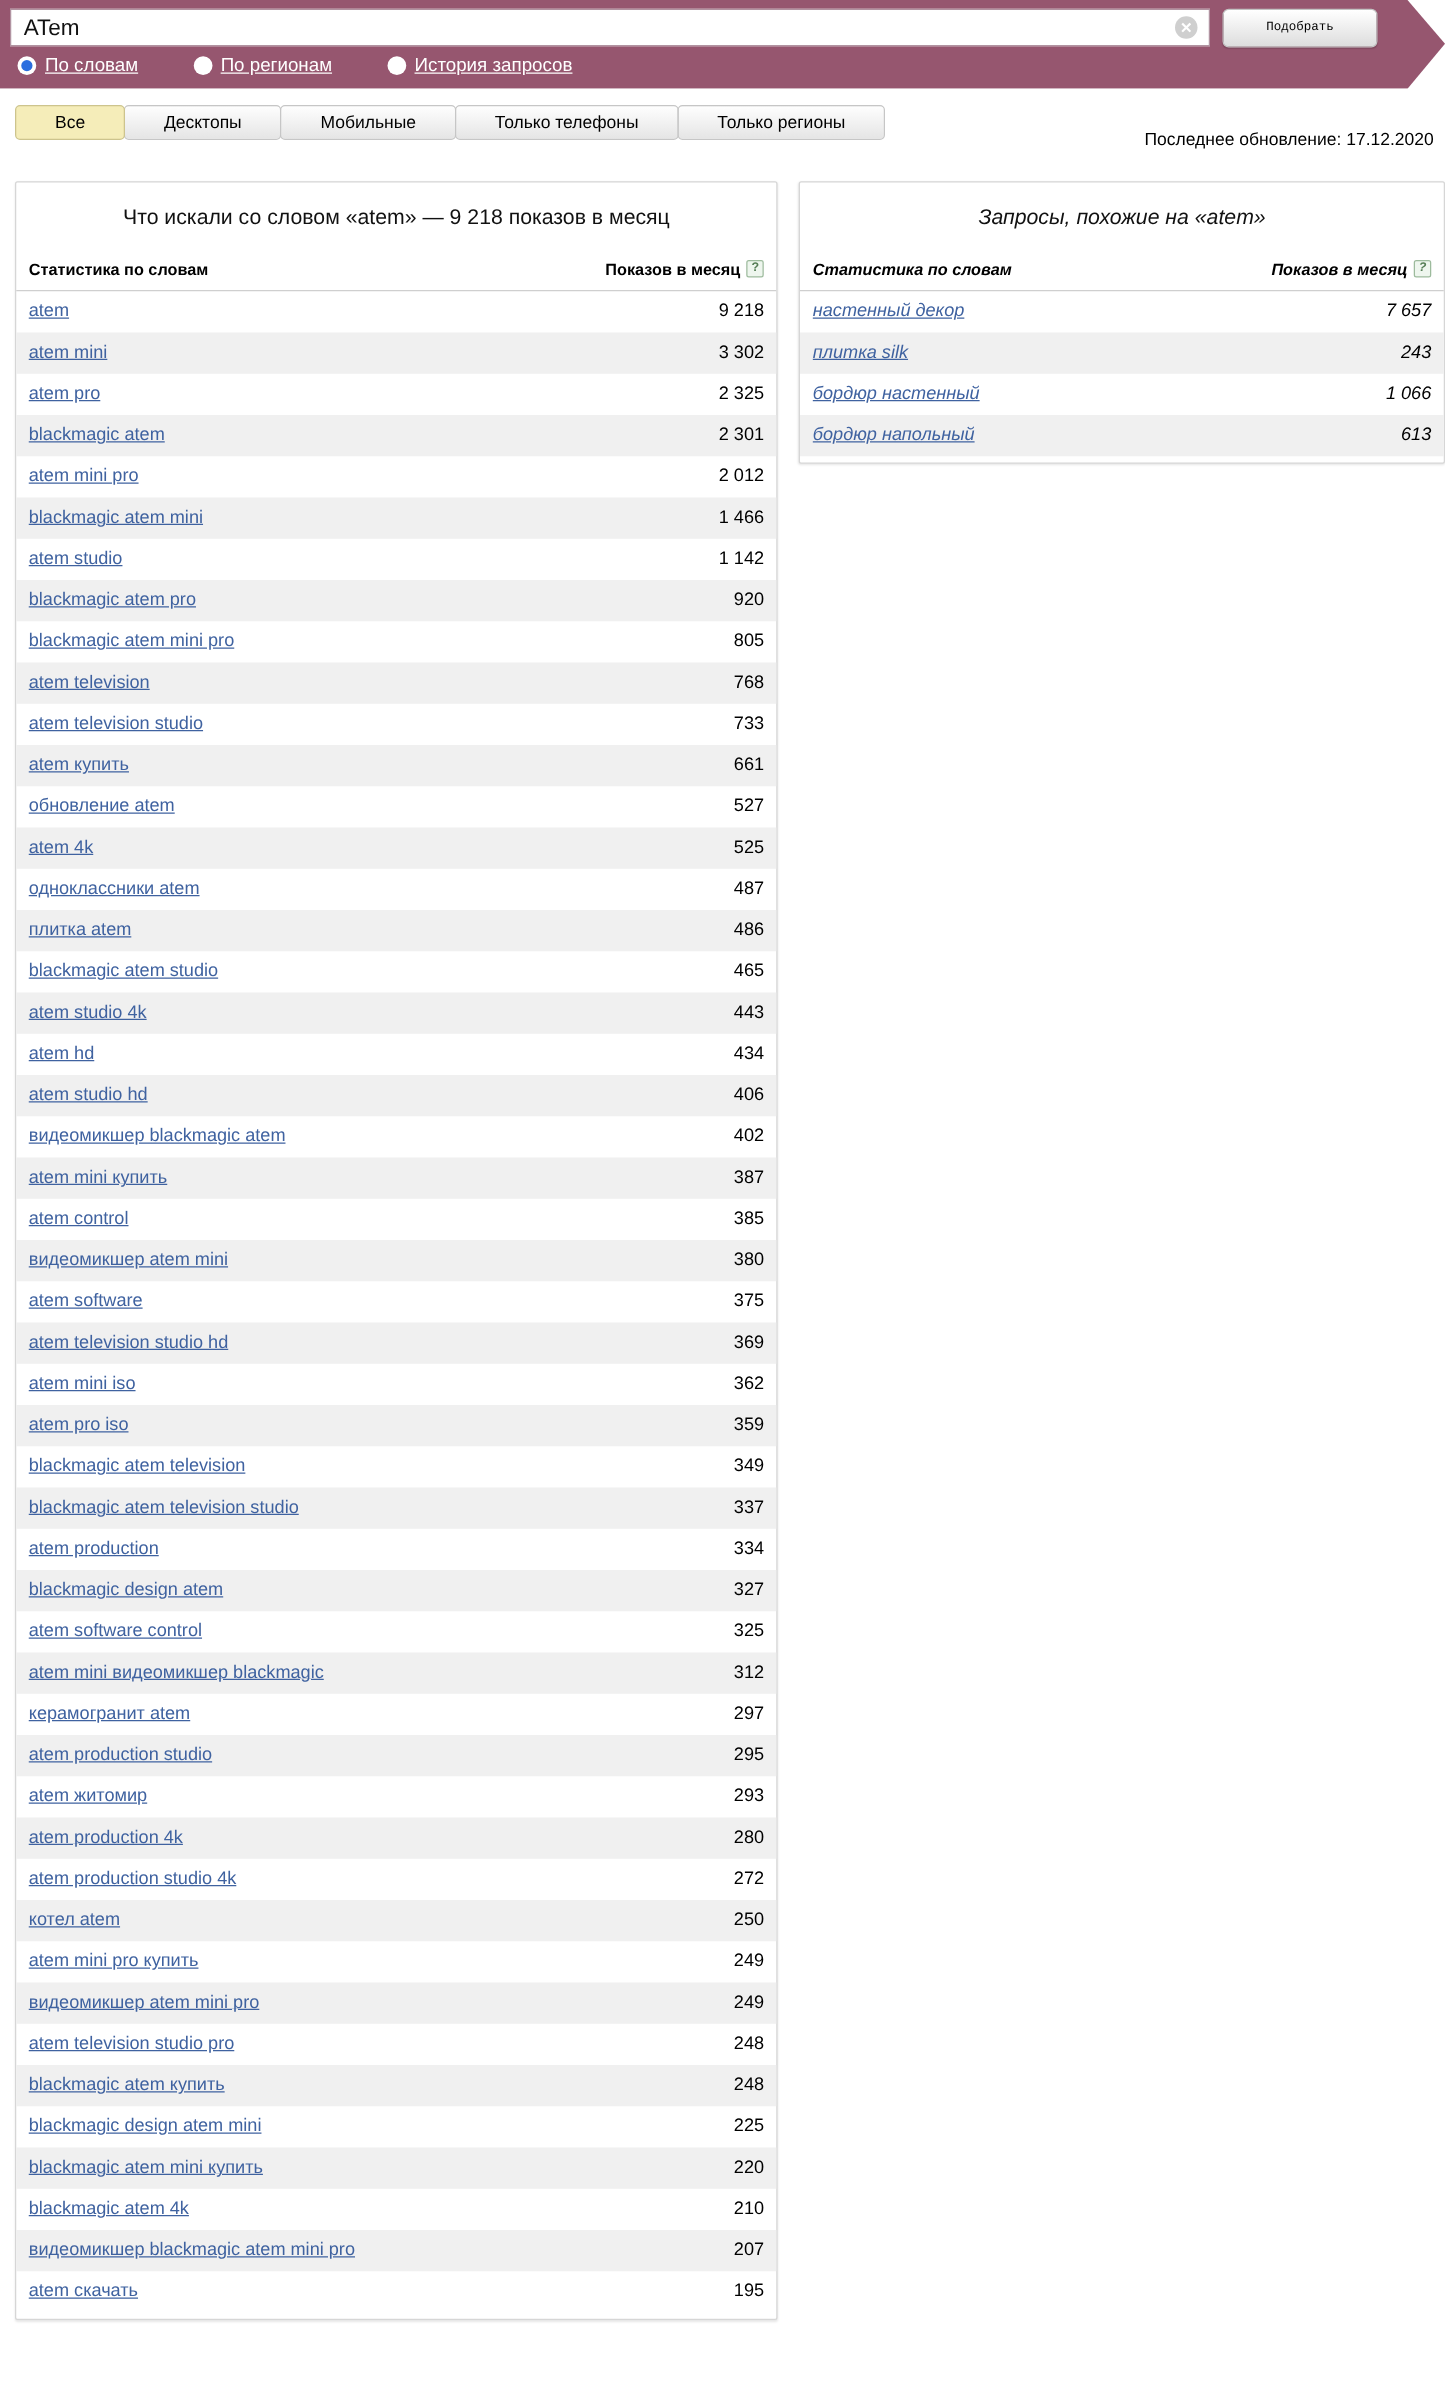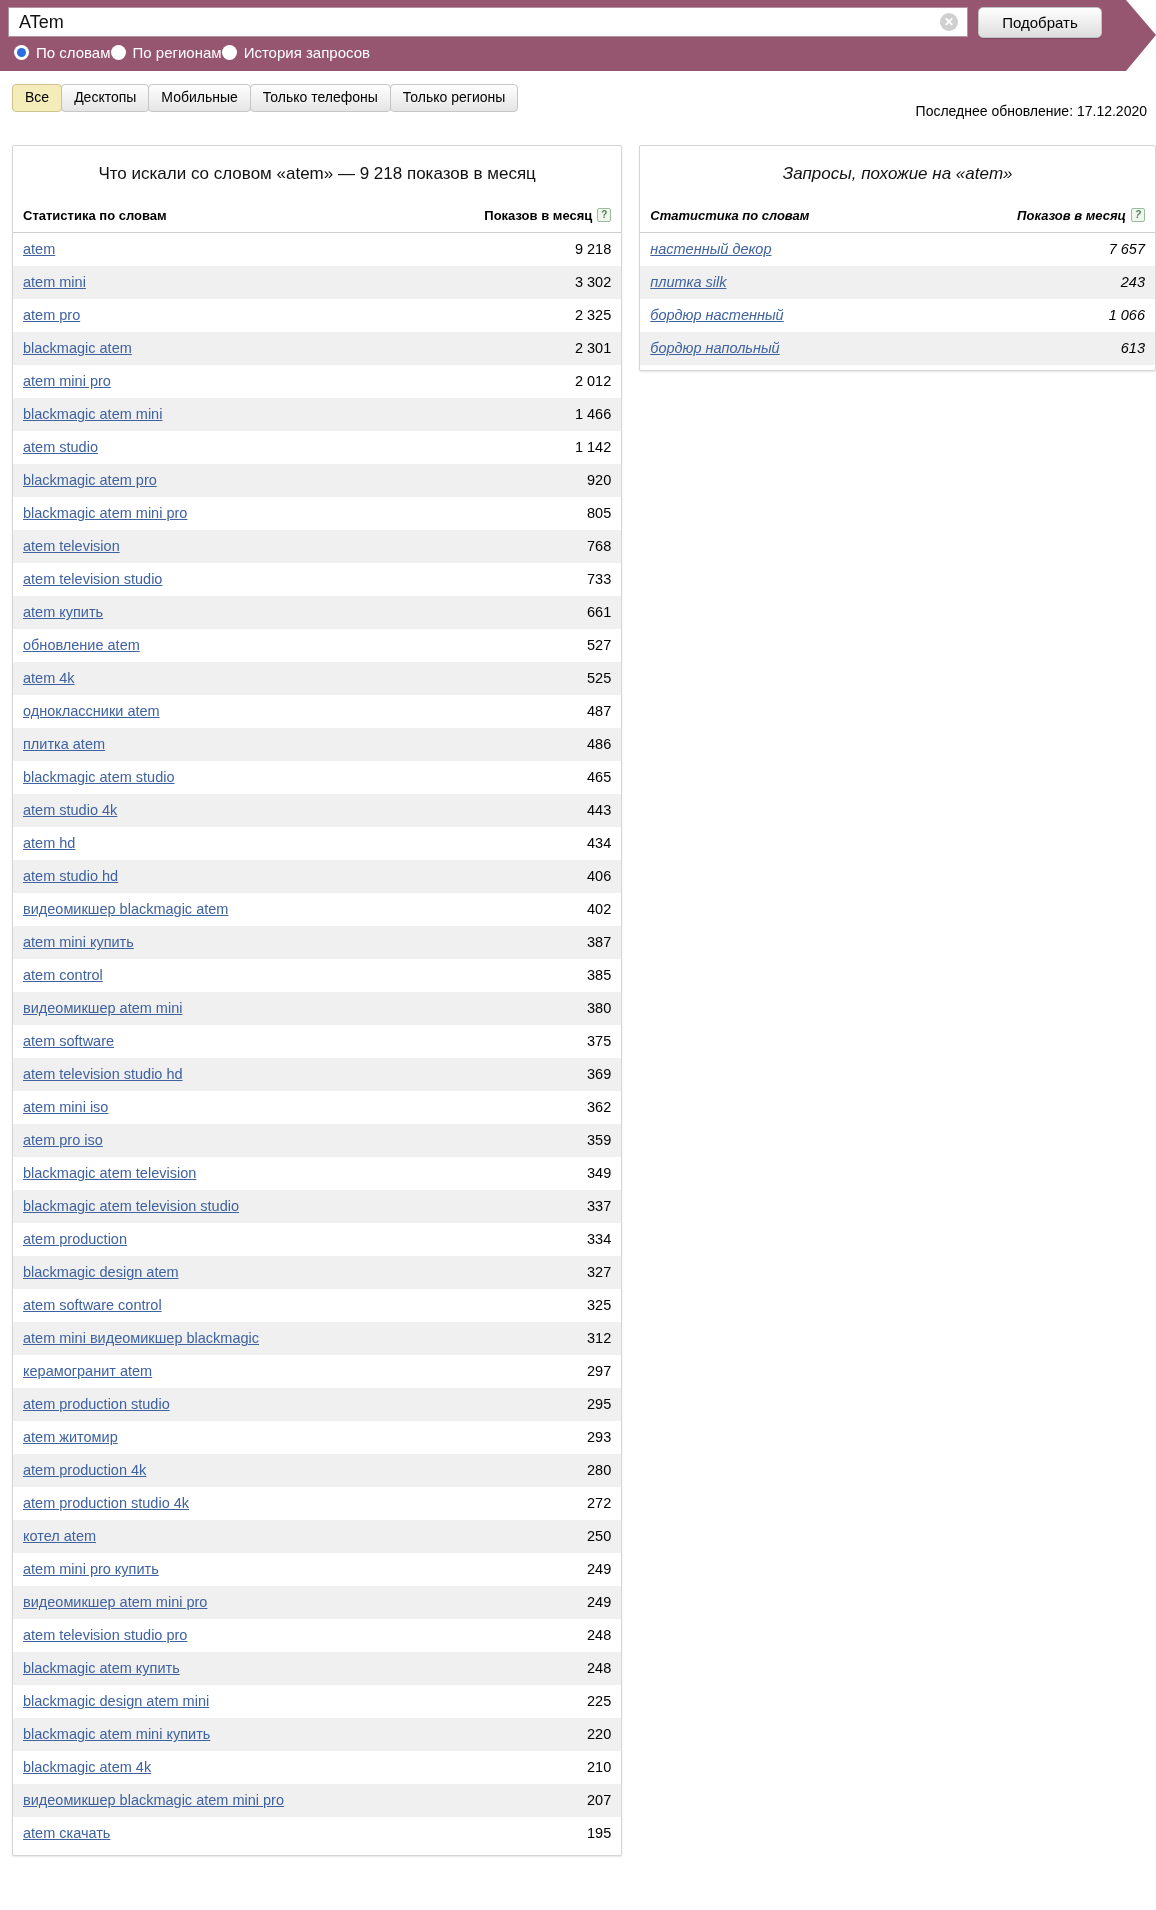--- a/index.html
+++ b/index.html
@@ -20,44 +20,44 @@
     outline:none;
   }
   .clear-btn {
     position:absolute; left:940px; top:13px; width:18px; height:18px;
     border-radius:50%; background:#cfcfcf; color:#fff; font-size:12px;
     line-height:18px; text-align:center; cursor:pointer; font-weight:bold;
   }
   .submit-btn {
     position:absolute; left:978px; top:7px; width:124px; height:31px;
     background:linear-gradient(#ffffff,#dddddd); border:1px solid #c2c2c2;
-    border-radius:5px; font-size:15px; font-family:Liberation Sans, sans-serif;
+    border-radius:5px; font-size:10px; font-family:Liberation Mono, monospace;
     color:#000; cursor:pointer; box-shadow:0 1px 1px rgba(0,0,0,.15);
   }
   .radio-row {
-    position:absolute; left:14px; top:44px; display:flex; 
-    align-items:center; color:#fff; font-size:15px;
+    position:absolute; left:14px; top:44px; display:flex; gap:44px;
+    align-items:center; color:#fff; font-size:15px;text-decoration:underline;
   }
   .radio-item { display:flex; align-items:center; gap:7px; cursor:pointer; }
   .radio-dot {
     width:15px; height:15px; border-radius:50%; background:#fff; position:relative;
     flex:0 0 auto;
   }
   .radio-dot.selected::after {
     content:""; position:absolute; left:3px; top:3px; width:9px; height:9px;
     border-radius:50%; background:#2a6edf;
   }
   .regions-link {
     position:absolute; right:188px; top:46px; color:#fff; font-size:15px;
     border-bottom:1px dotted #e7d3dc; cursor:pointer;margin-top:32px;
   }
   
   .tabs-row { position:relative; margin:13px 0 0 12px; height:28px; display:flex; }
   .tab {
-    padding:4px 12px 5px; font-size:14px; border:1px solid #c6c6c6;
+    padding:4px 31px 5px; font-size:14px; border:1px solid #c6c6c6;
     background:linear-gradient(#fefefe,#e5e5e5); border-radius:4px;
     margin-left:-1px; cursor:pointer; white-space:nowrap; color:#000;
   }
   .tab:first-child { margin-left:0; }
   .tab.active {
     background:#f5edb9; border-color:#cdc48d; position:relative; z-index:2;
     cursor:default;
   }
   .last-update { position:absolute; right:9px; top:19px; font-size:14px; color:#000; }
   

